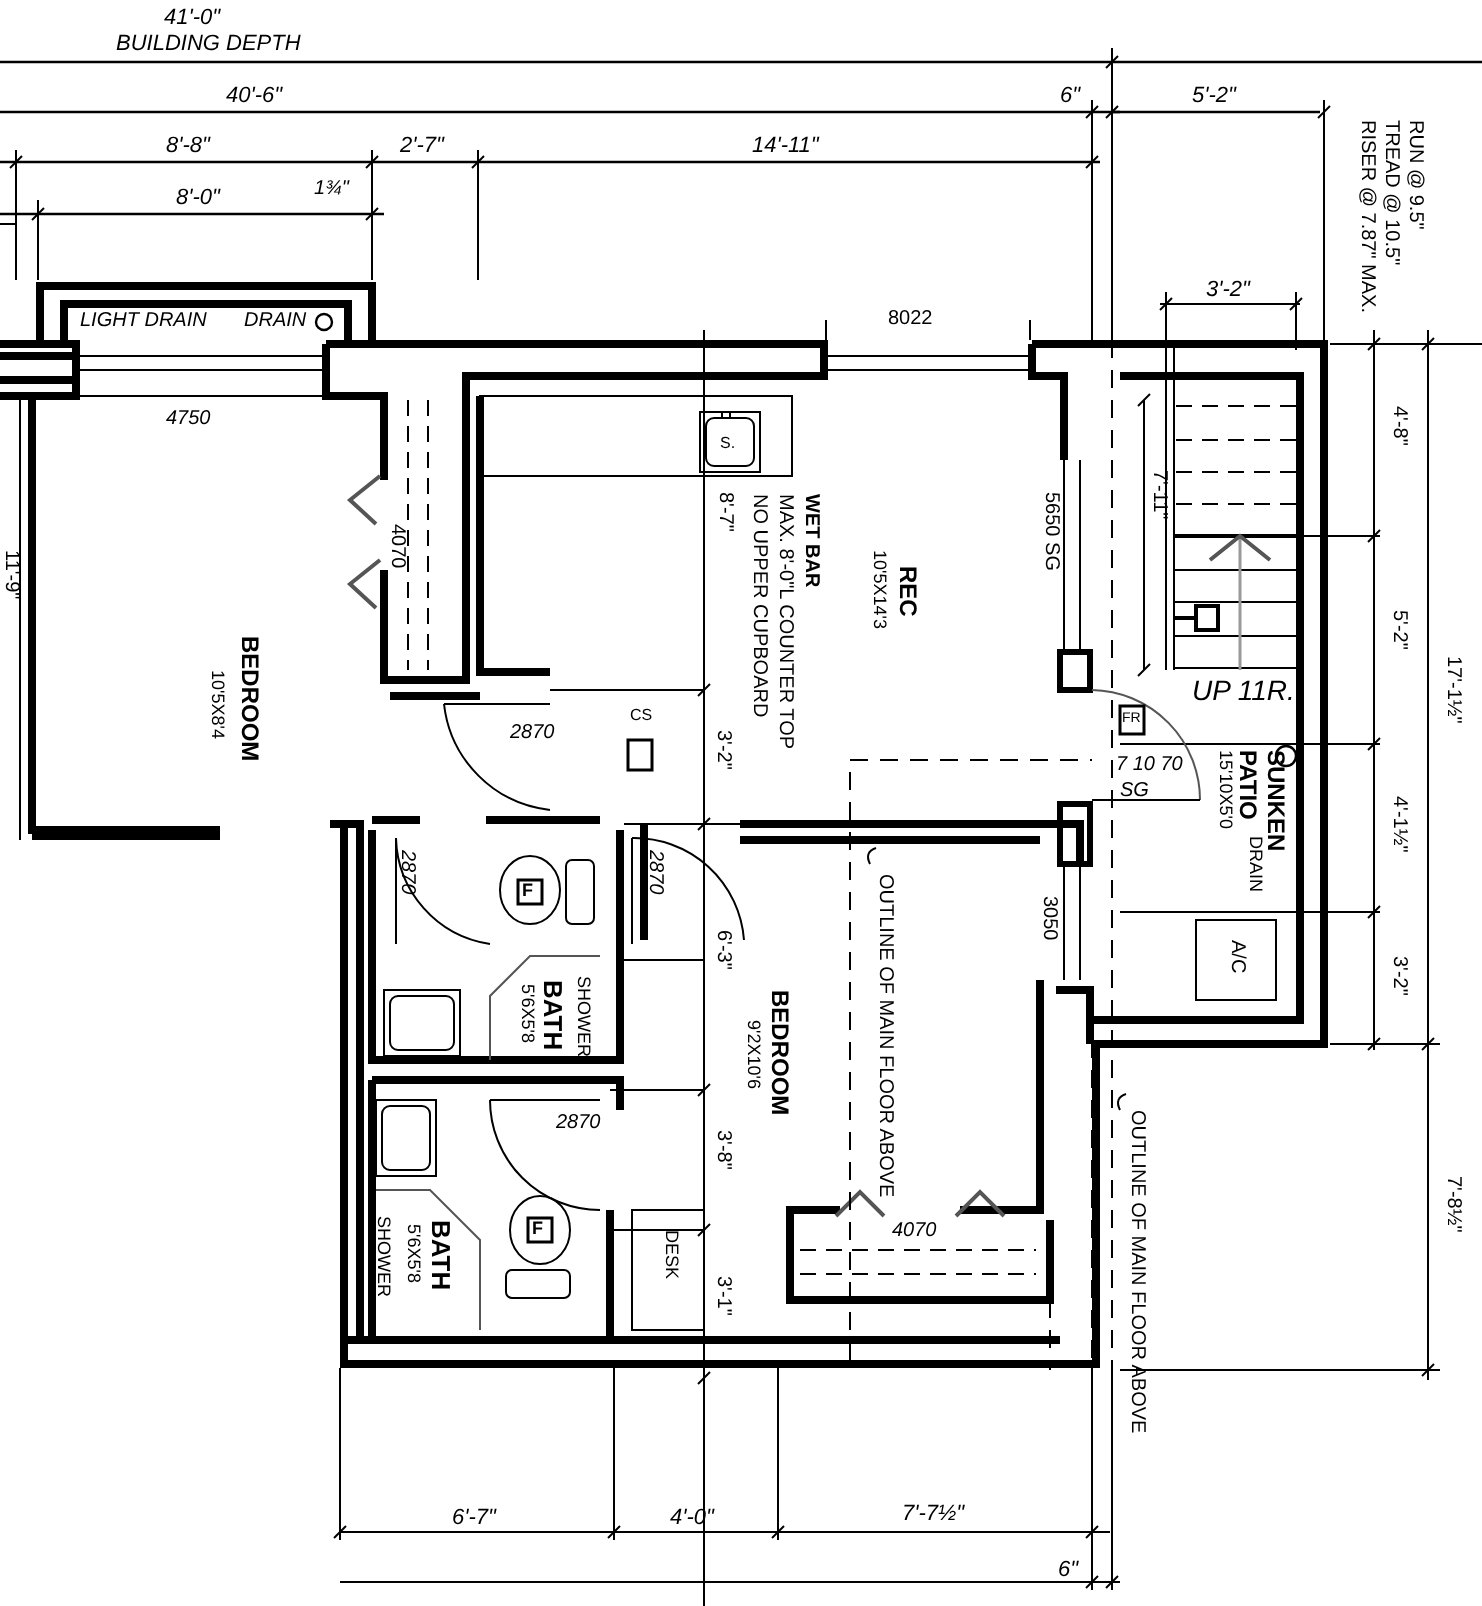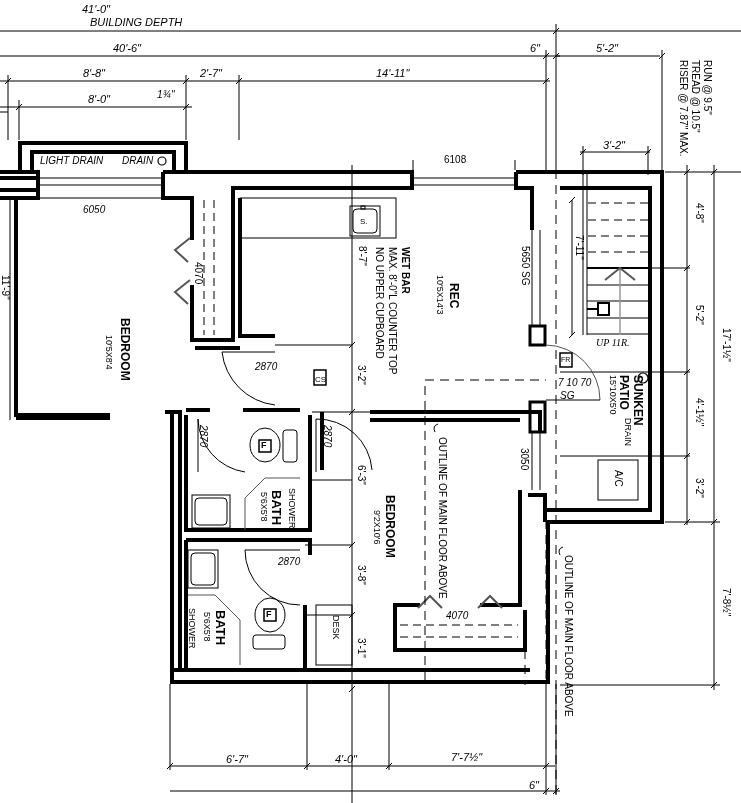--- a/index.html
+++ b/index.html
@@ -245,56 +245,56 @@
       <line x1="556" y1="170" x2="556" y2="800"></line>
       <line x1="546" y1="520" x2="546" y2="685"></line>
       <line x1="525" y1="650" x2="525" y2="685"></line>
     </g>
     <path d="M435,432 q-3,-6 3,-8" stroke-width="1"></path>
     <path d="M560,555 q-3,-6 3,-8" stroke-width="1"></path>
   </g>
 </svg>
 
 <div class="lbl it" style="left:82px;top:4px;font-size:11px;">41'-0"</div>
-<div class="lbl it" style="left:58px;top:17px;font-size:11px;margin-left:32px;">BUILDING DEPTH</div>
+<div class="lbl it" style="left:58px;top:17px;font-size:11px;">BUILDING DEPTH</div>
 <div class="lbl it" style="left:113px;top:43px;font-size:11px;">40'-6"</div>
 <div class="lbl it" style="left:83px;top:68px;font-size:11px;">8'-8"</div>
 <div class="lbl it" style="left:200px;top:68px;font-size:11px;">2'-7"</div>
 <div class="lbl it" style="left:376px;top:68px;font-size:11px;">14'-11"</div>
 <div class="lbl it" style="left:530px;top:43px;font-size:11px;">6"</div>
 <div class="lbl it" style="left:596px;top:43px;font-size:11px;">5'-2"</div>
 <div class="lbl it" style="left:88px;top:94px;font-size:11px;">8'-0"</div>
 <div class="lbl it" style="left:157px;top:90px;font-size:10px;">1¾"</div>
 <div class="lbl it" style="left:603px;top:140px;font-size:11px;">3'-2"</div>
 
 <div class="lbl rot90" style="left:712px;top:60px;font-size:10px;">RUN @ 9.5"</div>
 <div class="lbl rot90" style="left:700px;top:60px;font-size:10px;">TREAD @ 10.5"</div>
 <div class="lbl rot90" style="left:688px;top:60px;font-size:10px;">RISER @ 7.87" MAX.</div>
 
 <div class="lbl it" style="left:40px;top:156px;font-size:10px;">LIGHT DRAIN</div>
 <div class="lbl it" style="left:122px;top:156px;font-size:10px;">DRAIN</div>
-<div class="lbl it" style="left:83px;top:205px;font-size:10px;">6050</div>
-<div class="lbl" style="left:444px;top:155px;font-size:10px;">6108</div>
+<div class="lbl it" style="left:83px;top:205px;font-size:10px;">4750</div>
+<div class="lbl" style="left:444px;top:155px;font-size:10px;">8022</div>
 
 <div class="lbl b rot90" style="left:131px;top:318px;font-size:12px;">BEDROOM</div>
 <div class="lbl rot90" style="left:113px;top:335px;font-size:9px;">10'5X8'4</div>
 <div class="lbl rot90" style="left:203px;top:262px;font-size:10px;">4070</div>
 <div class="lbl rot90" style="left:10px;top:275px;font-size:10px;">11'-9"</div>
 
 <div class="lbl" style="left:360px;top:218px;font-size:8px;">S.</div>
 <div class="lbl b rot90" style="left:410px;top:247px;font-size:10px;">WET BAR</div>
 <div class="lbl rot90" style="left:397px;top:247px;font-size:10px;">MAX. 8'-0"L COUNTER TOP</div>
 <div class="lbl rot90" style="left:384px;top:247px;font-size:10px;">NO UPPER CUPBOARD</div>
 <div class="lbl rot90" style="left:367px;top:246px;font-size:10px;">8'-7"</div>
 <div class="lbl b rot90" style="left:460px;top:283px;font-size:12px;">REC</div>
 <div class="lbl rot90" style="left:444px;top:275px;font-size:9px;">10'5X14'3</div>
 <div class="lbl rot90" style="left:530px;top:246px;font-size:10px;">5650 SG</div>
 
 <div class="lbl it" style="left:255px;top:362px;font-size:10px;">2870</div>
-<div class="lbl" style="left:315px;top:376px;font-size:8px;">CS</div>
+<div class="lbl" style="left:315px;top:354px;font-size:8px;">CS</div>
 <div class="lbl rot90" style="left:366px;top:365px;font-size:10px;">3'-2"</div>
 
 <div class="lbl it rot90" style="left:208px;top:425px;font-size:10px;">2870</div>
 <div class="lbl it rot90" style="left:332px;top:425px;font-size:10px;">2870</div>
 <div class="lbl b" style="left:261px;top:441px;font-size:9px;">F</div>
 <div class="lbl rot90" style="left:296px;top:488px;font-size:9px;">SHOWER</div>
 <div class="lbl b rot90" style="left:283px;top:490px;font-size:13px;">BATH</div>
 <div class="lbl rot90" style="left:268px;top:492px;font-size:9px;">5'6X5'8</div>
 <div class="lbl rot90" style="left:366px;top:465px;font-size:10px;">6'-3"</div>
 
@@ -307,21 +307,21 @@
 <div class="lbl rot90" style="left:366px;top:565px;font-size:10px;">3'-8"</div>
 <div class="lbl rot90" style="left:366px;top:638px;font-size:10px;">3'-1"</div>
 
 <div class="lbl b rot90" style="left:396px;top:495px;font-size:12px;">BEDROOM</div>
 <div class="lbl rot90" style="left:381px;top:510px;font-size:9px;">9'2X10'6</div>
 <div class="lbl rot90" style="left:447px;top:437px;font-size:10px;">OUTLINE OF MAIN FLOOR ABOVE</div>
 <div class="lbl it" style="left:446px;top:611px;font-size:10px;">4070</div>
 <div class="lbl rot90" style="left:529px;top:448px;font-size:10px;">3050</div>
 
 <div class="lbl rot90" style="left:584px;top:235px;font-size:10px;">7'-11"</div>
-<div class="lbl it" style="left:596px;top:338px;font-size:10px;font-family:Liberation Serif, serif;">UP 11R.</div>
+<div class="lbl it" style="left:596px;top:338px;font-size:14px;">UP 11R.</div>
 <div class="lbl" style="left:561px;top:356px;font-size:7px;">FR</div>
 <div class="lbl it" style="left:558px;top:378px;font-size:10px;">7 10 70</div>
 <div class="lbl it" style="left:560px;top:391px;font-size:10px;">SG</div>
 <div class="lbl b rot90" style="left:644px;top:375px;font-size:12px;">SUNKEN</div>
 <div class="lbl b rot90" style="left:630px;top:375px;font-size:12px;">PATIO</div>
 <div class="lbl rot90" style="left:617px;top:375px;font-size:9px;">15'10X5'0</div>
 <div class="lbl rot90" style="left:632px;top:418px;font-size:9px;">DRAIN</div>
 <div class="lbl rot90" style="left:623px;top:470px;font-size:10px;">A/C</div>
 
 <div class="lbl rot90" style="left:704px;top:203px;font-size:10px;">4'-8"</div>

